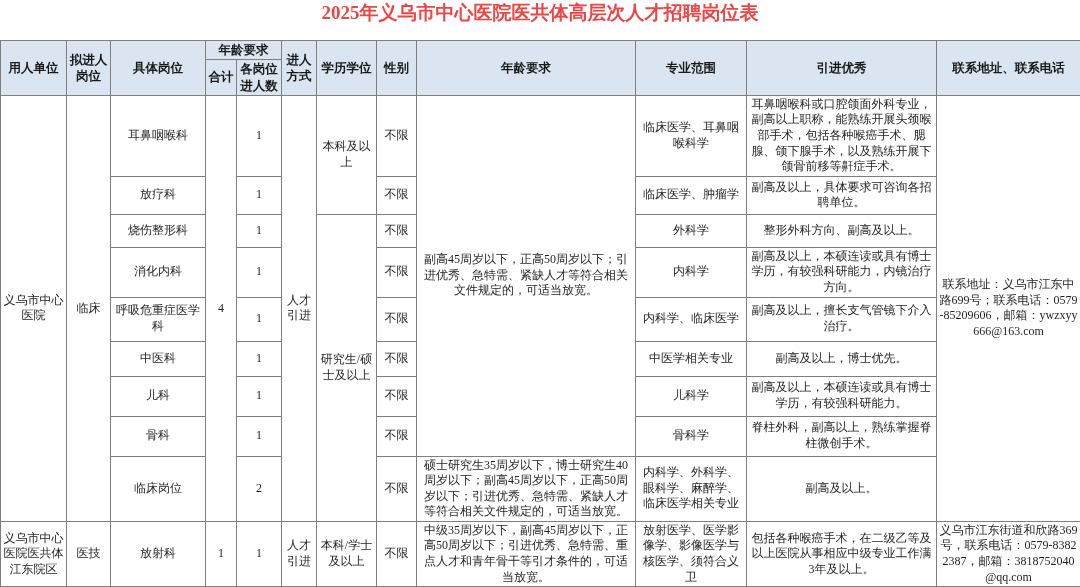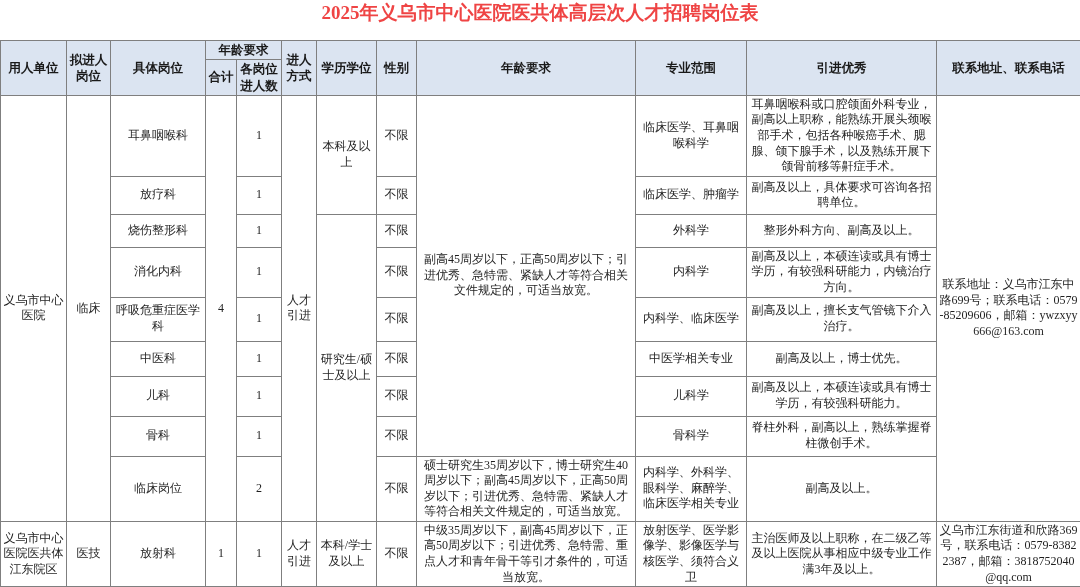--- a/index.html
+++ b/index.html
@@ -179,19 +179,19 @@
     <td>义乌市中心医院医共体江东院区</td>
     <td>医技</td>
     <td>放射科</td>
     <td>1</td>
     <td>1</td>
     <td>人才引进</td>
     <td>本科/学士及以上</td>
     <td>不限</td>
     <td class="left">中级35周岁以下，副高45周岁以下，正高50周岁以下；引进优秀、急特需、重点人才和青年骨干等引才条件的，可适当放宽。</td>
     <td>放射医学、医学影像学、影像医学与核医学、须符合义卫</td>
-    <td class="left">主治医师及以上职称，在二级乙等及以上医院从事相应中级专业工作满3年及以上。</td>
+    <td class="left">包括各种喉癌手术，在二级乙等及以上医院从事相应中级专业工作满3年及以上。</td>
     <td>义乌市江东街道和欣路369号，联系电话：0579-83822387，邮箱：3818752040@qq.com</td>
   </tr>
 </tbody>
   </table>
 
 <div class="footer-note">除招聘岗位所列相关要求外，须符合义卫【2016】123号、义政发【2020】18号等相关引才文件要求，符合学科带头人、后备学科带头人、重点人才和青年骨干等引才条件的，可按义政发【2020】18号等相关文件享受相应引才政策。具体要求可咨询各招聘单位。</div>
 
 </body></html>

